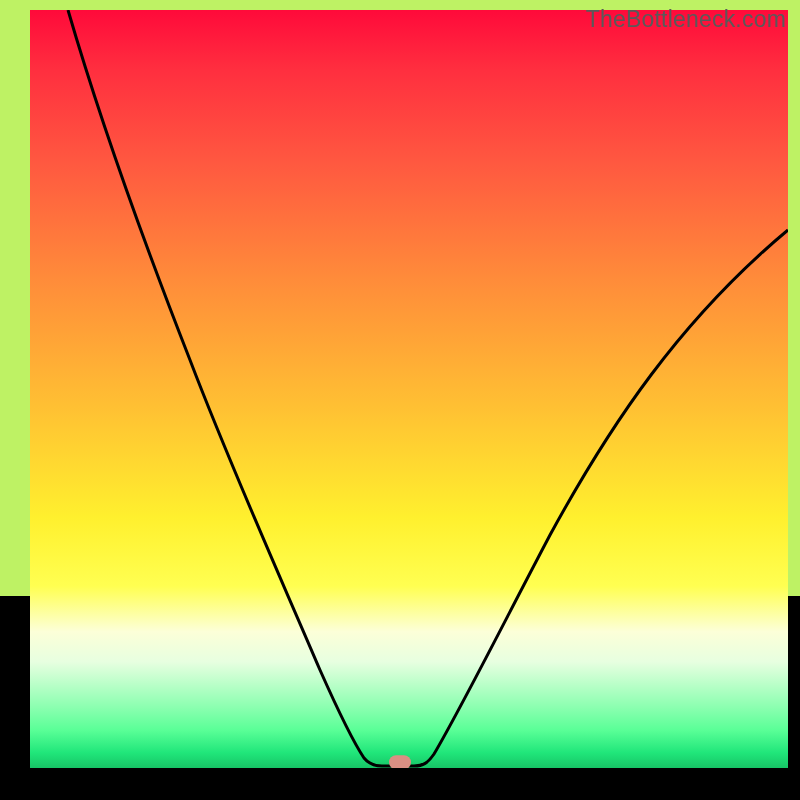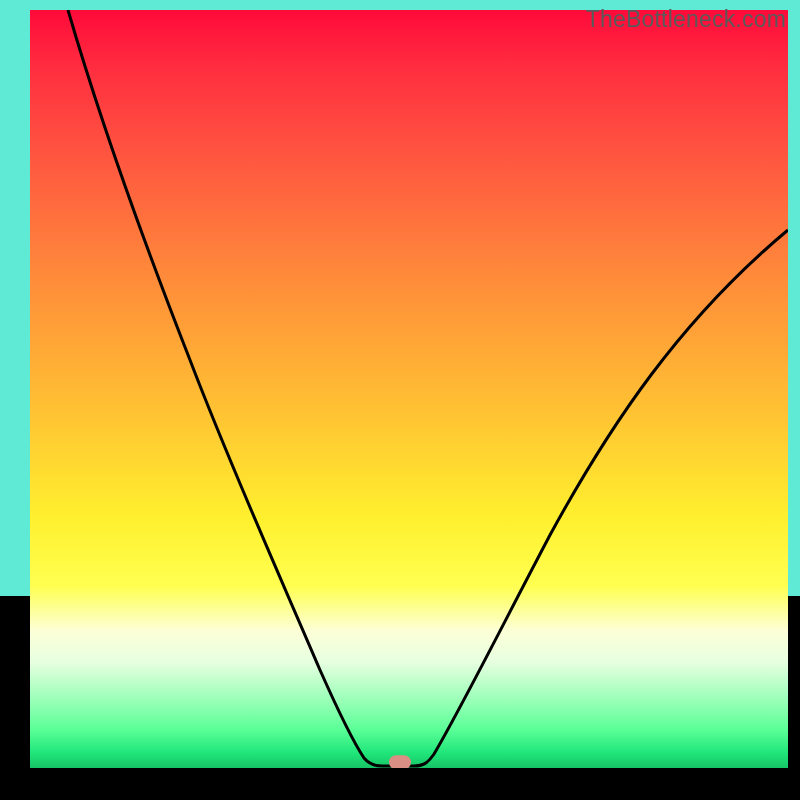--- a/index.html
+++ b/index.html
@@ -8,21 +8,21 @@
     width: 800px;
     height: 800px;
     background: #000;
     overflow: hidden;
     font-family: Arial, Helvetica, sans-serif;
   }
   .frame {
     position: relative;
     width: 800px;
     height: 596px;
-    background: #5eead4;
+    background: #bef264;
   }
   .plot {
     position: absolute;
     left: 30px;
     top: 10px;
     width: 758px;
     height: 758px;
     background: linear-gradient(
       to bottom,
       #ff0a3a 0%,

